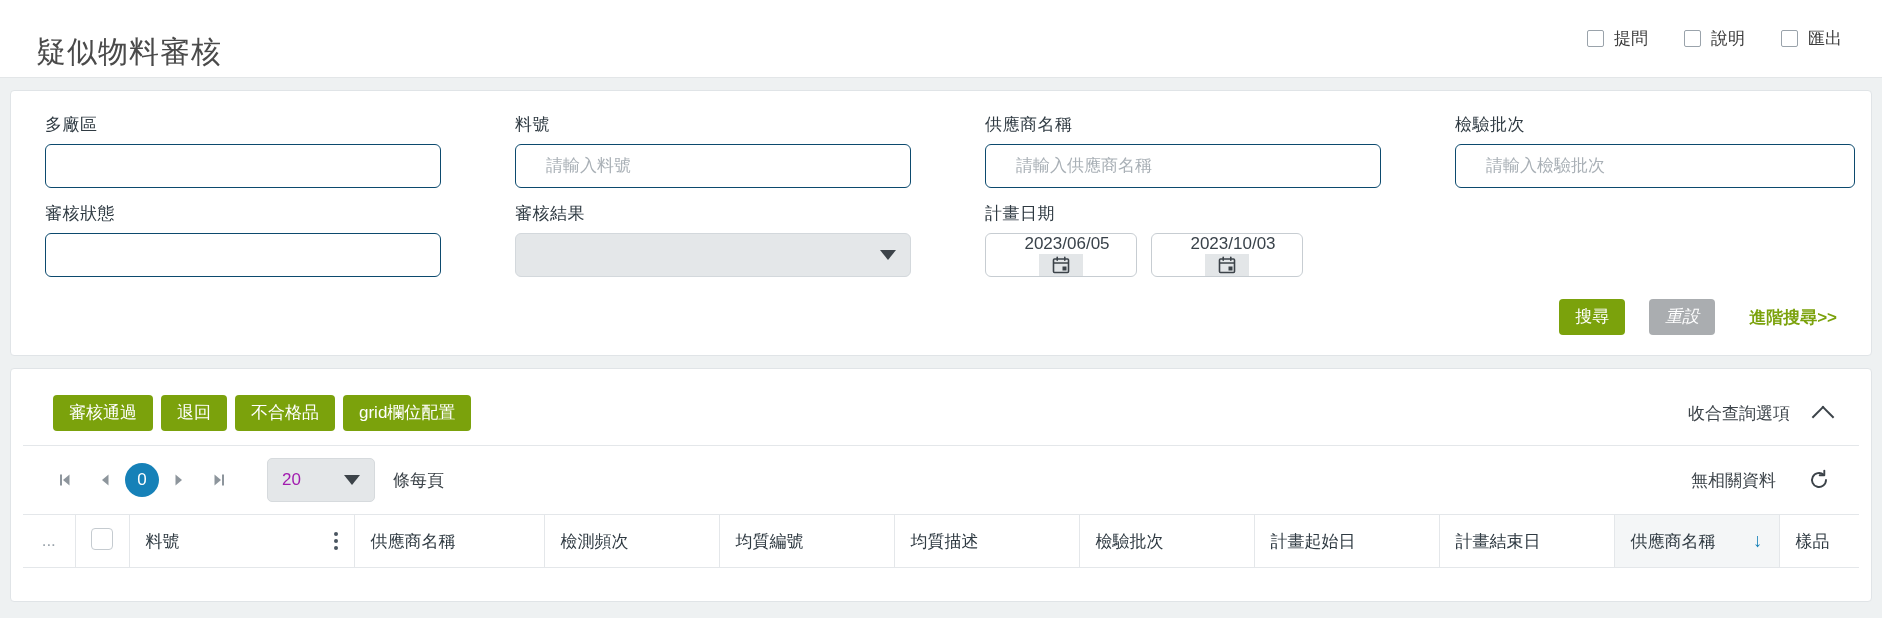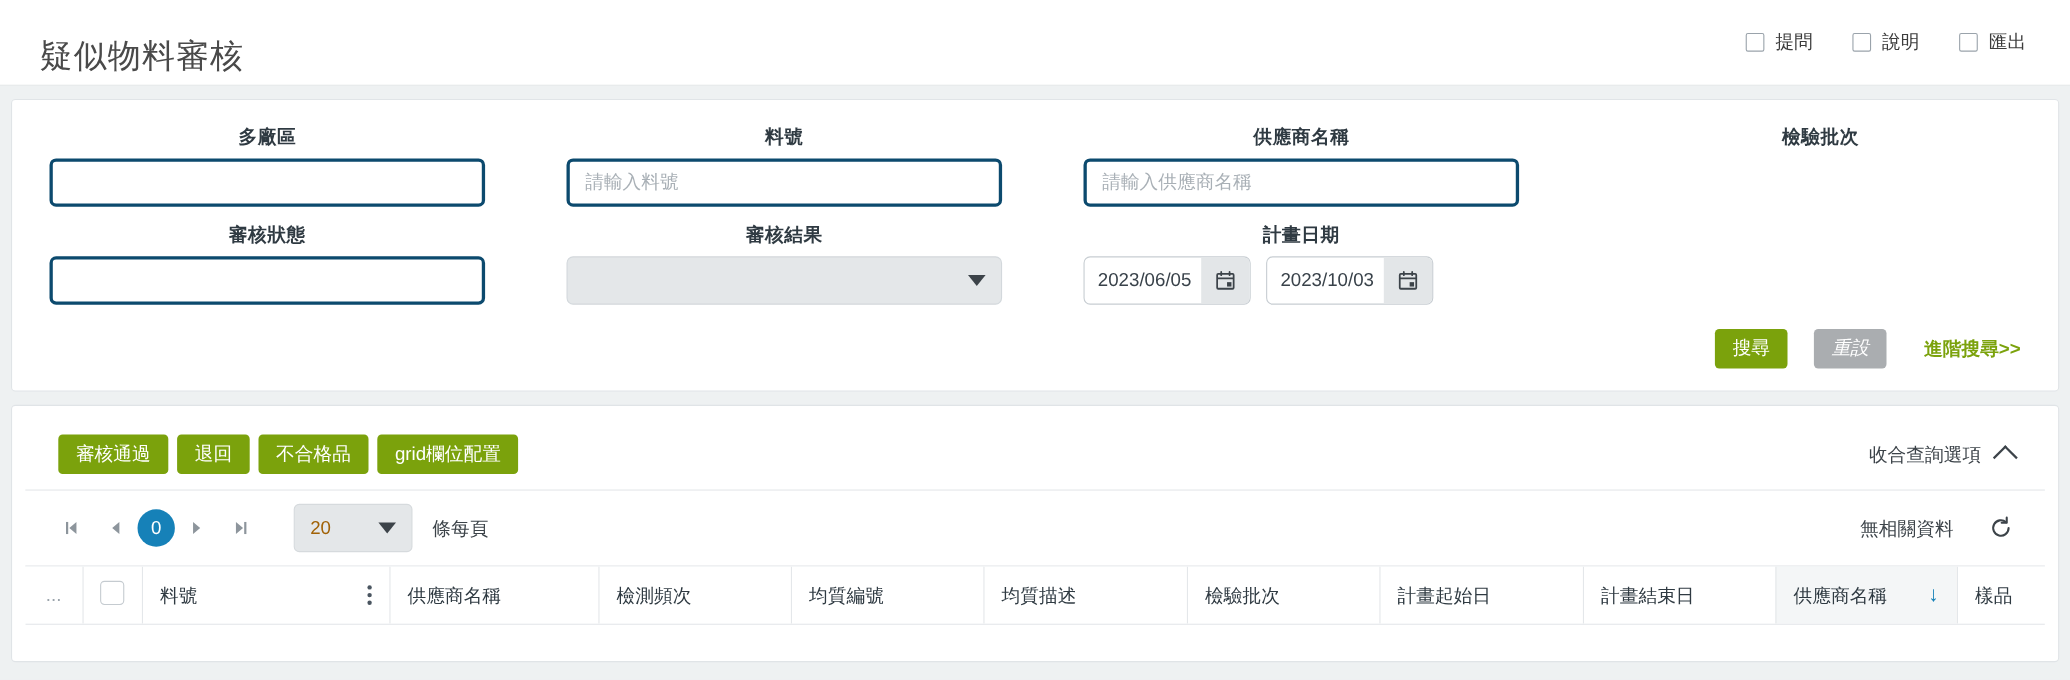--- a/index.html
+++ b/index.html
@@ -55,31 +55,31 @@
   .search-card { padding: 22px 34px 20px 34px; }
   .form-grid {
     display: grid;
     grid-template-columns: 470px 470px 470px 400px;
     column-gap: 0px;
     row-gap: 2px;
   }
   .field { padding-right: 74px; }
   .field.last { padding-right: 0; }
   .fld-label {
-    font-size: 17px; font-weight: bold; color: #2f3a42;
-    margin-bottom: 8px; display: block; letter-spacing: .5px; text-align: center;
+    font-size: 17px; font-weight: normal; color: #2f3a42;
+    margin-bottom: 8px; display: block; letter-spacing: .5px;
   }
   .fld-input {
     width: 100%; height: 44px;
-    border: 3px solid #0c4a6e;
+    border: 1px solid #0c4a6e;
     border-radius: 6px;
     background: #fff;
     font-size: 17px;
     color: #39424a;
-    padding: 0 14px;
+    padding: 0 30px;
     outline: none;
     font-family: inherit;
   }
   .fld-input::placeholder { color: #a9b0b6; }
   .fld-select {
     width: 100%; height: 44px;
     border: 1px solid #d3d8dc;
     border-radius: 6px;
     background: #e4e7e9;
     position: relative;
@@ -100,20 +100,21 @@
 
   
   .date-wrap { display: flex; gap: 14px; }
   .date-box {
     width: 152px; height: 44px;
     border: 1px solid #c7cdd2;
     border-radius: 6px;
     background: #fff;
     display: flex; align-items: center;
     overflow: hidden;
+    flex-direction: column;
   }
   .date-text {
     flex: 1; padding-left: 12px;
     font-size: 17px; color: #39424a;
     white-space: nowrap;
   }
   .date-btn {
     width: 44px; height: 100%;
     background: #e3e6e8;
     display: flex; align-items: center; justify-content: center;
@@ -142,21 +143,21 @@
 
   
   .grid-card { margin-top: 12px; padding: 12px; }
   .toolbar {
     display: flex; align-items: center; justify-content: space-between;
     padding: 14px 28px 14px 30px;
     border-bottom: 1px solid #e4e7ea;
   }
   .tb-buttons { display: flex; gap: 8px; }
   .collapse-opt {
-    display: flex; align-items: flex-start; gap: 14px;
+    display: flex; align-items: flex-end; gap: 25px;
     font-size: 17px; color: #3c4349; cursor: pointer;
   }
   .chevron-up {
     display: inline-block;
     width: 16px; height: 16px;
     border-left: 2.5px solid #3c4349;
     border-top: 2.5px solid #3c4349;
     transform: rotate(45deg);
     margin-top: 6px;
   }
@@ -181,21 +182,21 @@
     cursor: pointer;
   }
   .pg-size {
     width: 108px; height: 44px;
     background: #e4e7e9;
     border: 1px solid #d6dadd;
     border-radius: 5px;
     position: relative;
     display: flex; align-items: center;
     padding-left: 14px;
-    font-size: 17px; color: #a16207;
+    font-size: 17px; color: #a21caf;
     margin-left: 28px;
     cursor: pointer;
   }
   .per-page-label {
     font-size: 17px; color: #3c4349; margin-left: 18px;
   }
   .pager-right { display: flex; align-items: center; gap: 31px; }
   .no-data { font-size: 17px; color: #3c4349; }
   .refresh-icon { cursor: pointer; display: flex; align-items: center; }
 
@@ -266,20 +267,21 @@
         <input class="fld-input" type="text" placeholder="請輸入料號" style="">
       </div>
 
       <div class="field">
         <label class="fld-label">供應商名稱</label>
         <input class="fld-input" type="text" placeholder="請輸入供應商名稱" style="">
       </div>
 
       <div class="field last">
         <label class="fld-label">檢驗批次</label>
+        <input class="fld-input" type="text" placeholder="請輸入檢驗批次" style="">
       </div>
 
       <div class="field row2">
         <label class="fld-label">審核狀態</label>
         <input class="fld-input" type="text" placeholder="" style="">
       </div>
 
       <div class="field row2">
         <label class="fld-label">審核結果</label>
         <div class="fld-select">

